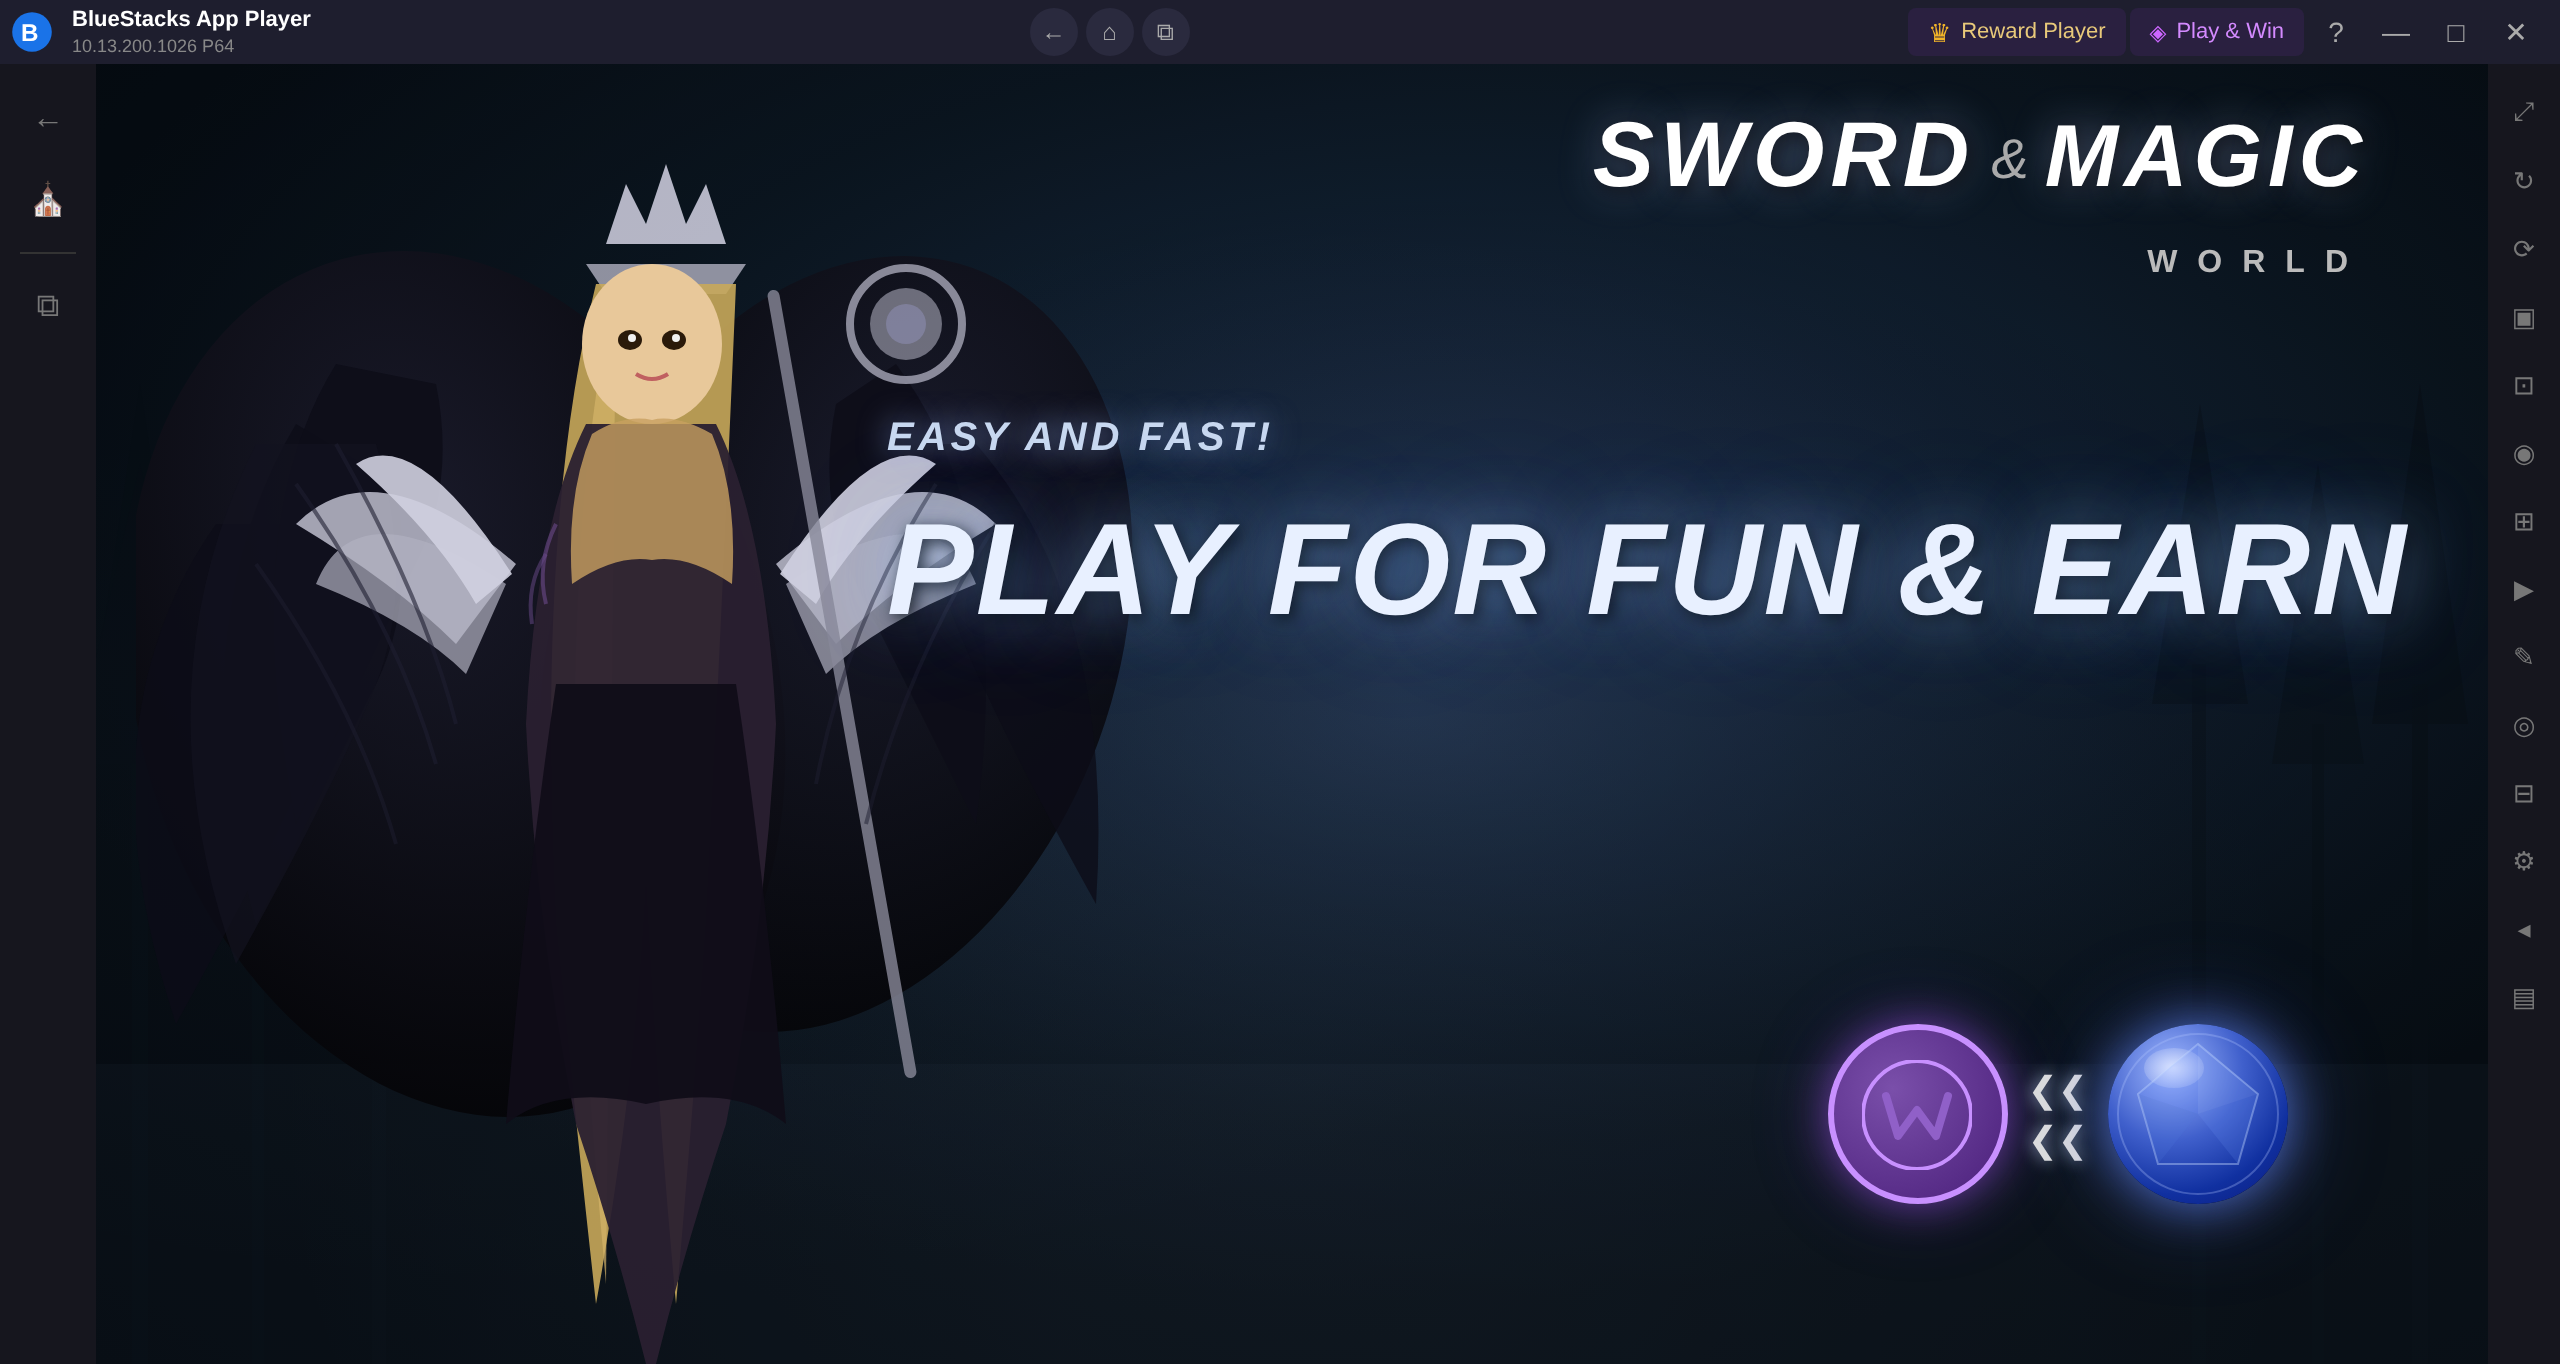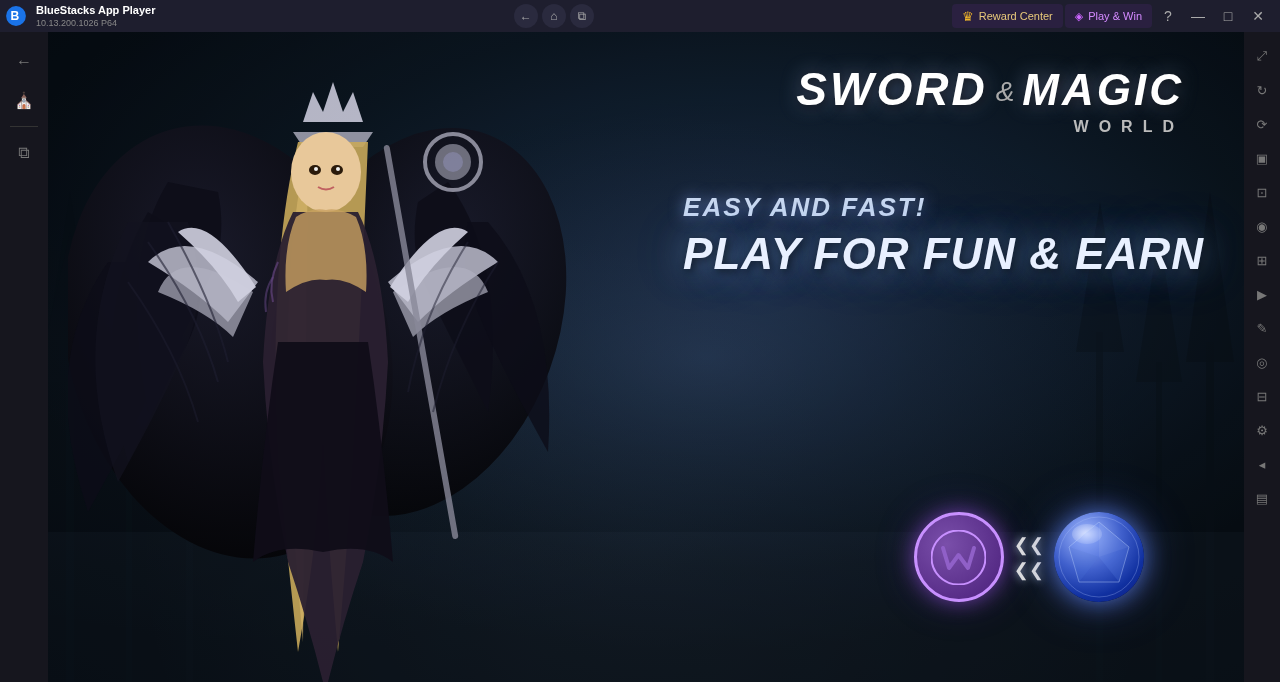--- a/index.html
+++ b/index.html
@@ -224,21 +224,21 @@
     .bg-mist {
       position: absolute;
       inset: 0;
       background: radial-gradient(ellipse at 50% 80%, rgba(100,120,150,0.15) 0%, transparent 60%),
                   radial-gradient(ellipse at 20% 60%, rgba(80,100,130,0.1) 0%, transparent 40%);
     }
 
     
     .game-title-area {
       position: absolute;
-      top: 30px;
+      top: 18px;
       right: 60px;
     }
 
     
     .tagline-area {
       position: absolute;
       right: 40px;
       top: 160px;
       text-align: left;
     }
@@ -336,21 +336,21 @@
     <button class="nav-btn">←</button>
     <button class="nav-btn">⌂</button>
     <button class="nav-btn">⧉</button>
   </div>
 
   <div id="titlebar-center"></div>
 
   <div id="titlebar-actions">
     <button class="reward-btn">
       <span class="crown-icon">♛</span>
-      <span>Reward Center</span>
+      <span>Reward Player</span>
     </button>
     <button class="playnwin-btn">
       <span class="gem-icon">◈</span>
       <span>Play &amp; Win</span>
     </button>
     <button class="titlebar-icon-btn">?</button>
     <button class="titlebar-icon-btn">—</button>
     <button class="titlebar-icon-btn">□</button>
     <button class="titlebar-icon-btn close">✕</button>
   </div>
@@ -477,26 +477,26 @@
         <path d="M 400 180 Q 355 250 340 330" stroke="#1e1e30" stroke-width="2" fill="none" opacity="0.5"></path>
         <path d="M 430 200 Q 385 270 365 350" stroke="#1e1e30" stroke-width="2" fill="none" opacity="0.5"></path>
       </svg>
 
       <div class="game-title-area">
         <div class="sword-title">
           <span style="color:#fff;font-size:46px;font-weight:900;font-style:italic;text-shadow:0 0 20px rgba(180,200,255,0.4),2px 2px 8px rgba(0,0,0,0.9);letter-spacing:3px;">SWORD</span>
           <span style="color:#aaa;font-size:28px;font-style:italic;padding:0 4px;align-self:flex-end;margin-bottom:8px;">&amp;</span>
           <span style="color:#fff;font-size:44px;font-weight:900;font-style:italic;text-shadow:0 0 20px rgba(180,200,255,0.4),2px 2px 8px rgba(0,0,0,0.9);letter-spacing:3px;">MAGIC</span>
         </div>
-        <div style="color:#bbb;font-size:16px;font-weight:bold;letter-spacing:10px;text-align:right;margin-top:2px;">WORLD</div>
+        <div style="color:#bbb;font-size:16px;font-weight:bold;letter-spacing:10px;text-align:right;margin-top:19px;">WORLD</div>
       </div>
 
       <div class="tagline-area">
-        <div style="color:#c8d8f0;font-size:26px;font-weight:800;font-style:italic;letter-spacing:2px;text-shadow:0 0 15px rgba(150,180,255,0.7);">EASY AND FAST!</div>
-        <div style="color:#e8f0ff;font-size:44px;font-weight:900;font-style:italic;line-height:1.05;text-shadow:0 0 30px rgba(150,200,255,0.5),0 0 60px rgba(100,150,255,0.3),2px 2px 8px rgba(0,0,0,0.9);letter-spacing:1px;margin-top:8px;">PLAY FOR FUN &amp; EARN</div>
+        <div style="color:#c8d8f0;font-size:20px;font-weight:800;font-style:italic;letter-spacing:2px;text-shadow:0 0 15px rgba(150,180,255,0.7);margin-top:16px;">EASY AND FAST!</div>
+        <div style="color:#e8f0ff;font-size:65px;font-weight:900;font-style:italic;line-height:1.05;text-shadow:0 0 30px rgba(150,200,255,0.5),0 0 60px rgba(100,150,255,0.3),2px 2px 8px rgba(0,0,0,0.9);letter-spacing:1px;margin-top:20px;">PLAY FOR FUN &amp; EARN</div>
       </div>
 
       <div class="reward-icons-area">
 
         <div class="token-circle">
           <svg width="55" height="55" viewBox="0 0 55 55">
             <circle cx="27.5" cy="27.5" r="27" fill="none" stroke="#c890ff" stroke-width="2"></circle>
 
             <path d="M 12 18 L 18 38 L 27.5 25 L 37 38 L 43 18" fill="none" stroke="#9060c8" stroke-width="4" stroke-linejoin="round" stroke-linecap="round"></path>
           </svg>

